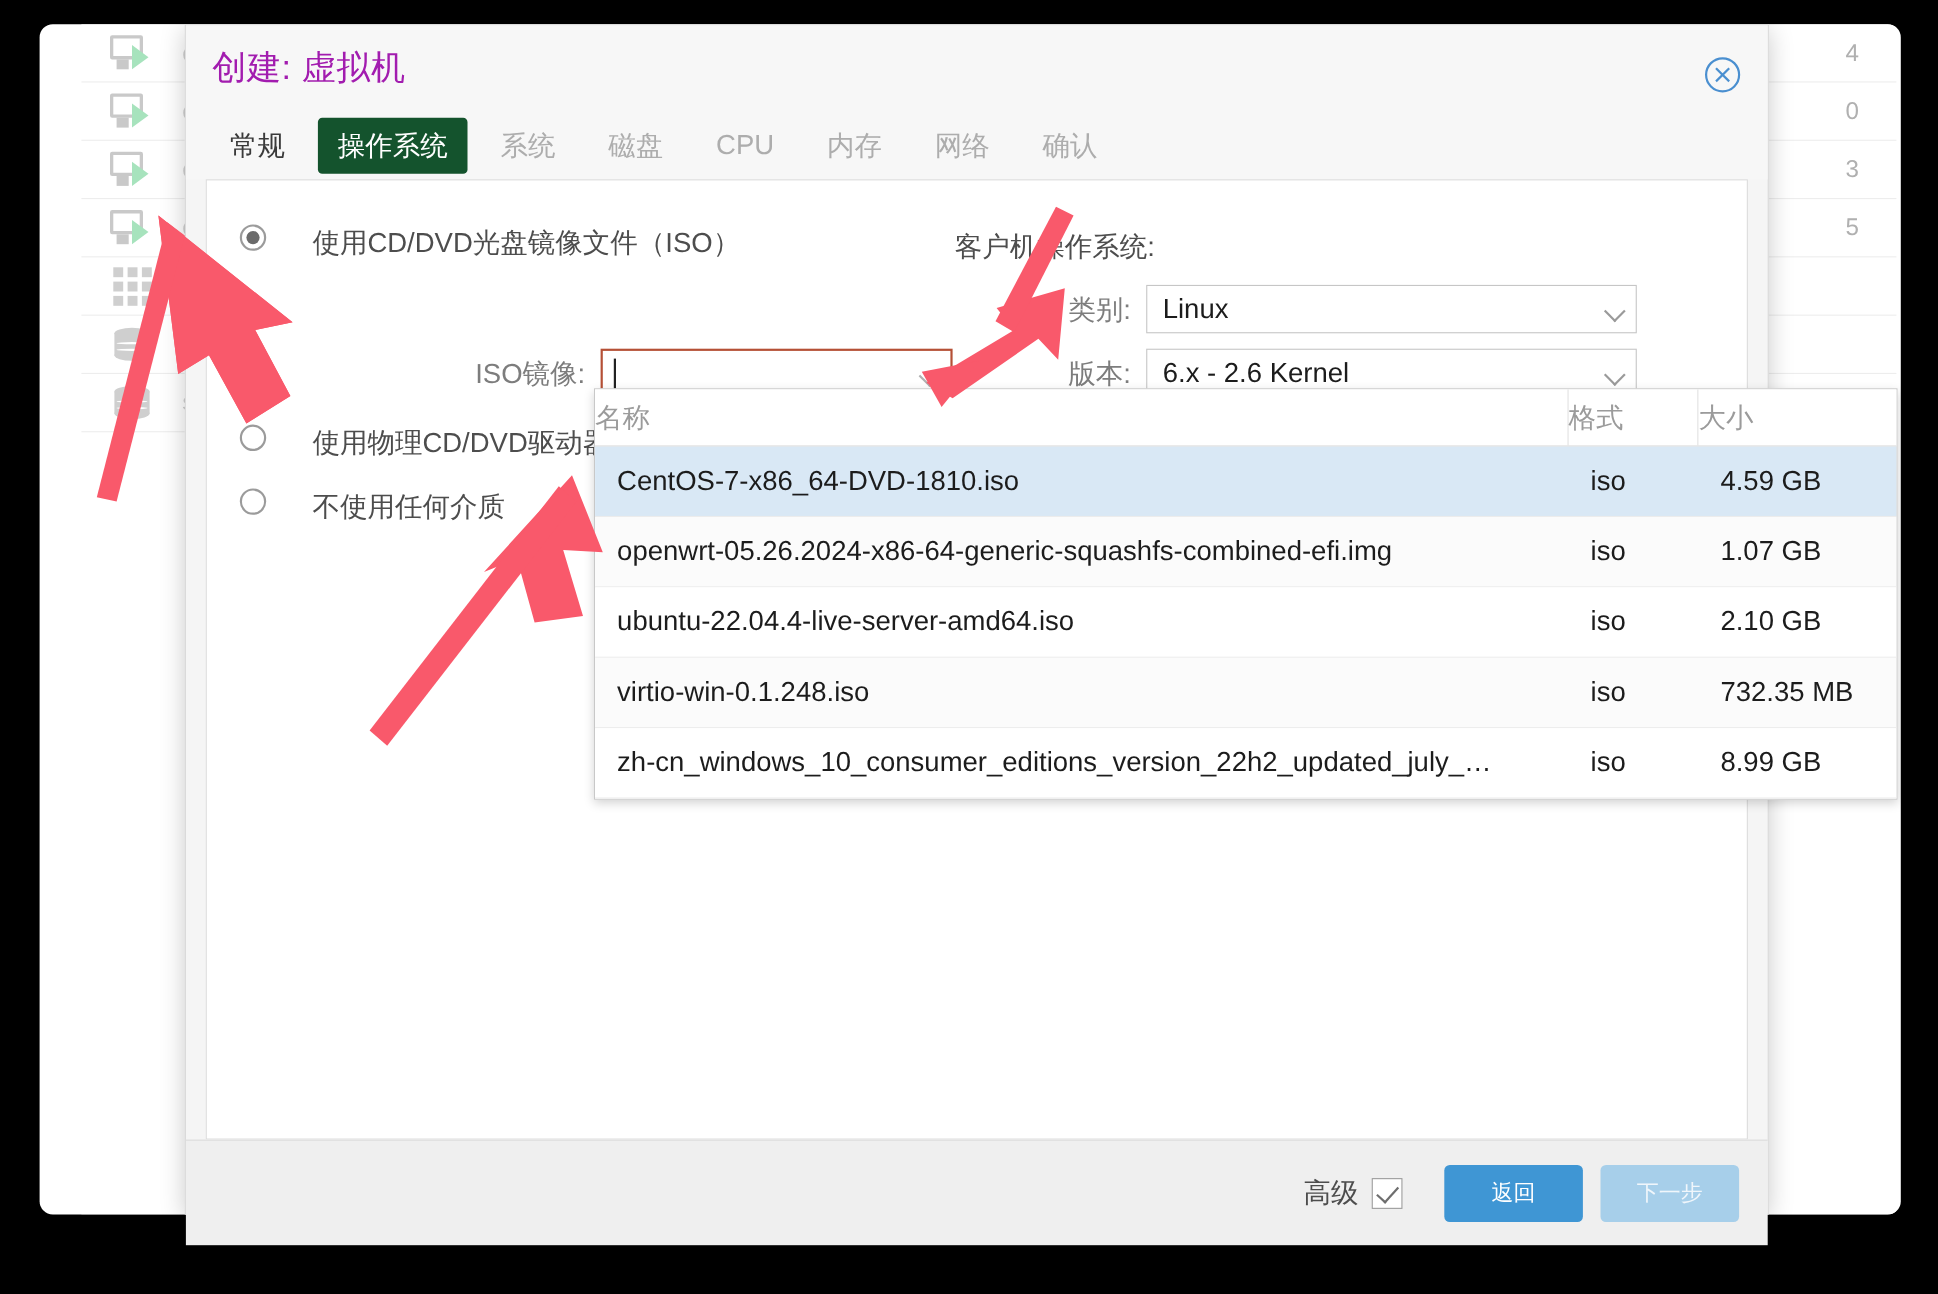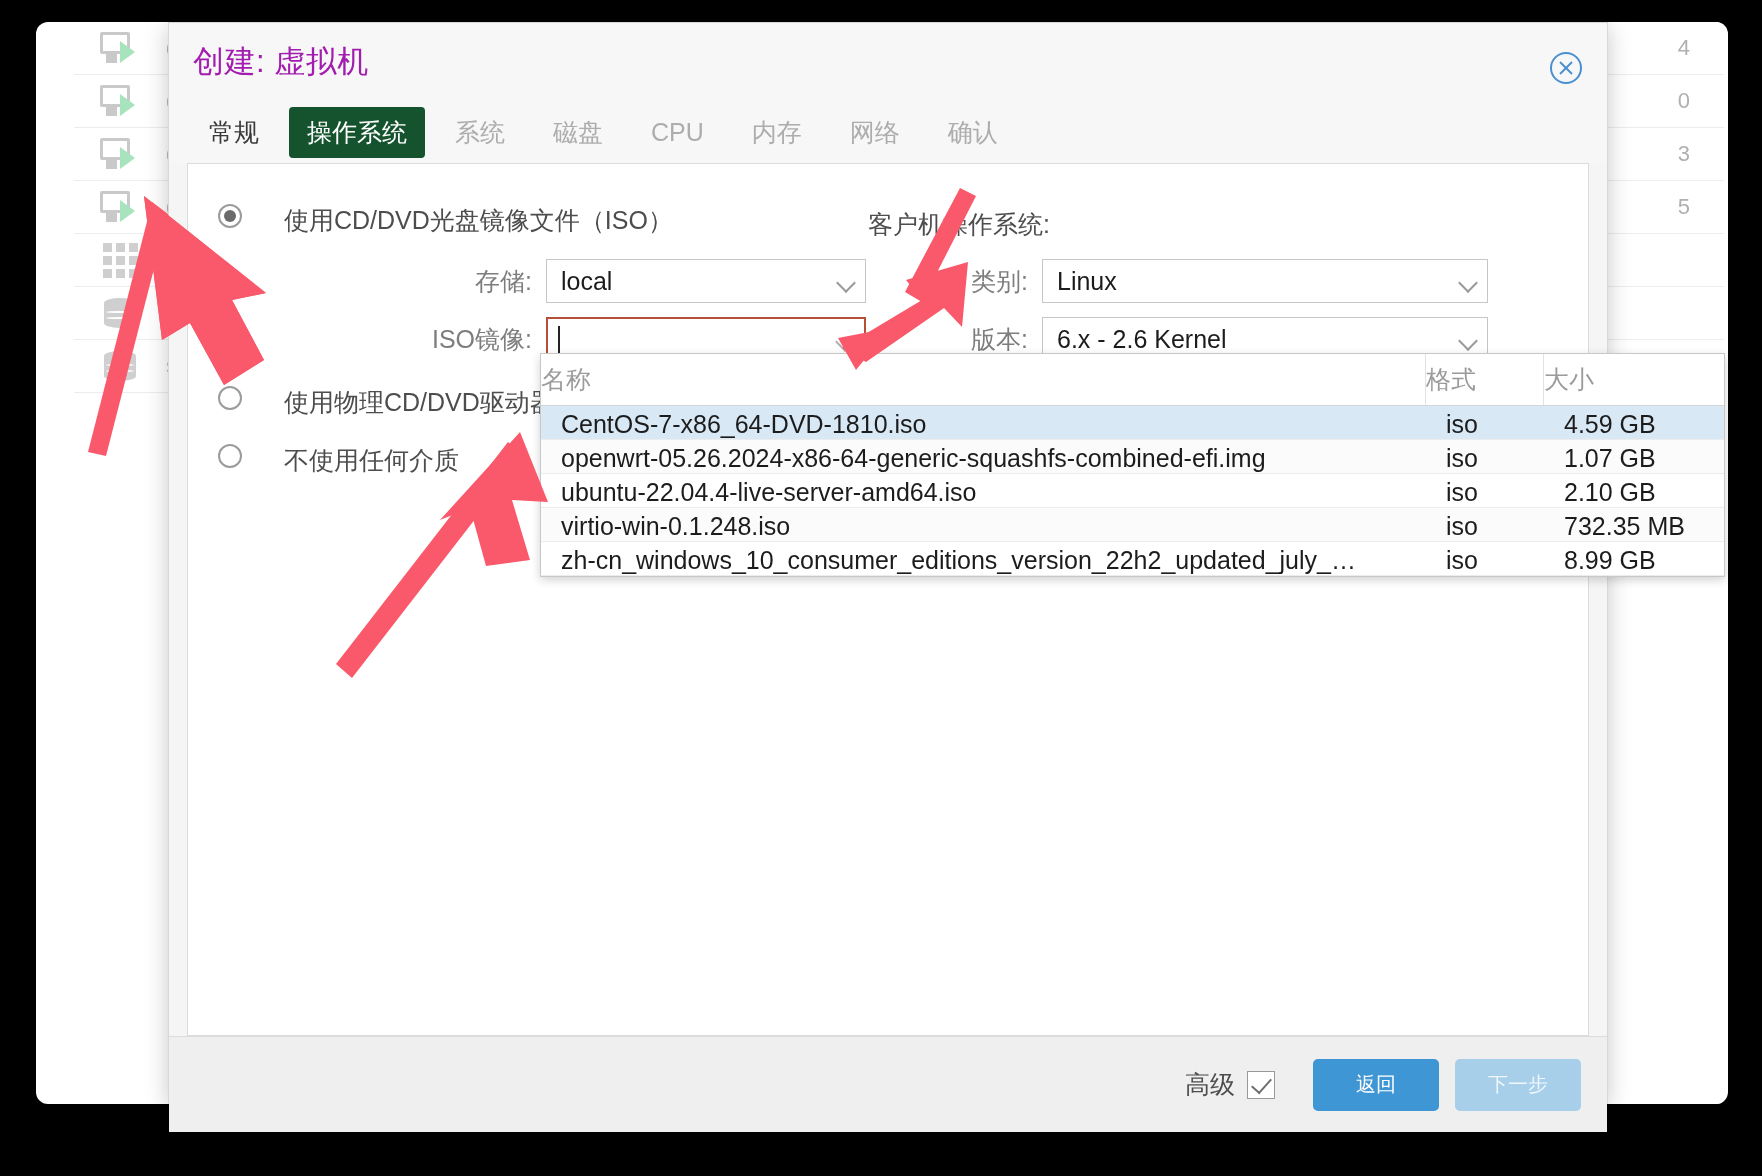--- a/index.html
+++ b/index.html
@@ -312,22 +312,22 @@
     display: flex;
     align-items: center;
     border-right: 1px solid #e2e2e2;
   }
   .dd-h.c-name { flex: 0 0 885px; }
   .dd-h.c-fmt  { flex: 0 0 118px; }
   .dd-h.c-size { flex: 1 1 auto; border-right: none; }
 
   .dd-row {
     display: flex;
-    height: 34px;
-    align-items: flex-end;
+    height: 64px;
+    align-items: center;
     cursor: pointer;
     border-bottom: 1px solid #ececec;
     background: #ffffff;
   }
   .dd-row.alt { background: #fbfbfb; }
   .dd-row.selected { background: #d9e8f5; }
   .dd-c {
     font-size: 25px;
     color: #1c1c1c;
     padding-left: 20px;
@@ -531,27 +531,20 @@
     </div>
 
     <div id="dlg-body-wrap">
       <div id="dlg-body">
 
         <div class="radio-row" style="left:30px; top:40px;">
           <div class="radio checked"></div>
           <div class="radio-label">使用CD/DVD光盘镜像文件（ISO）</div>
         </div>
 
-        <div class="field-row" style="left:250px; top:95px;">
-          <div class="field-label" style="width:94px;">存储:</div>
-          <div class="combo" style="width:320px; margin-left:14px;">
-            <div class="combo-text">local</div>
-            <div class="caret"></div>
-          </div>
-        </div>
 
         <div class="field-row" style="left:216px; top:153px;">
           <div class="field-label" style="width:128px;">ISO镜像:</div>
           <div class="combo invalid" style="width:320px; margin-left:14px;">
             <div class="text-caret"></div>
             <div class="combo-text"></div>
             <div class="caret thin"></div>
           </div>
         </div>
 

